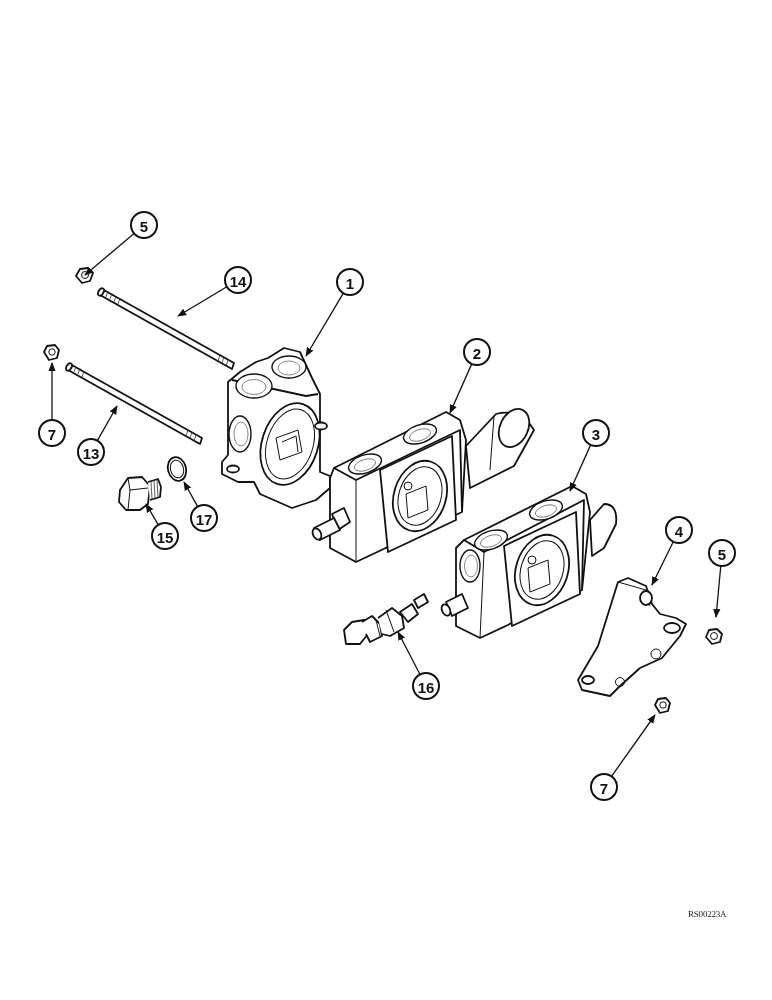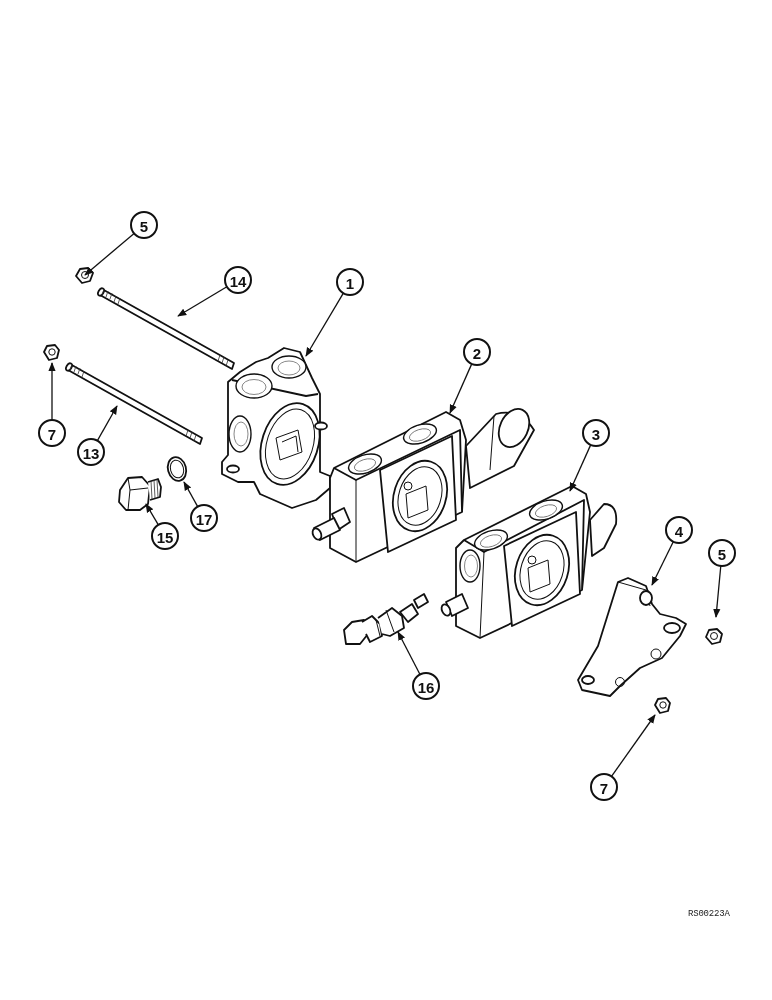--- a/index.html
+++ b/index.html
@@ -9,21 +9,21 @@
   .thin { fill: none; stroke: #111; stroke-width: 1; }
   .body { fill: #fff; stroke: #111; stroke-width: 1.8; stroke-linejoin: round; }
   .thread { fill: none; stroke: #333; stroke-width: 0.8; }
   .bore { fill: #fff; stroke: #111; stroke-width: 1.4; }
   .bore-in { fill: #fff; stroke: #555; stroke-width: 0.7; }
   .leader { stroke: #111; stroke-width: 1.3; fill: none; }
   .callout-circle { fill: #fff; stroke: #111; stroke-width: 2; }
   .callout-text { font-family: "Liberation Sans", sans-serif; font-weight: bold; font-size: 15px;
                   text-anchor: middle; dominant-baseline: central; fill: #111; }
   .ref { position: absolute; left: 688px; top: 909px; font-size: 9px; color: #222;
-         font-family: Liberation Mono, monospace; letter-spacing: -0.2px; }
+         font-family: Liberation Serif, serif; letter-spacing: -0.2px; }
 </style>
 </head>
 <body>
 
 <svg id="diagram" viewBox="0 0 772 1000" xmlns="http://www.w3.org/2000/svg">
     <defs>
       <marker id="arrow" viewBox="0 0 10 10" refX="9" refY="5" markerWidth="7" markerHeight="7" orient="auto-start-reverse">
         <path d="M0,1 L10,5 L0,9 Z" fill="#111"></path>
       </marker>
     </defs>

